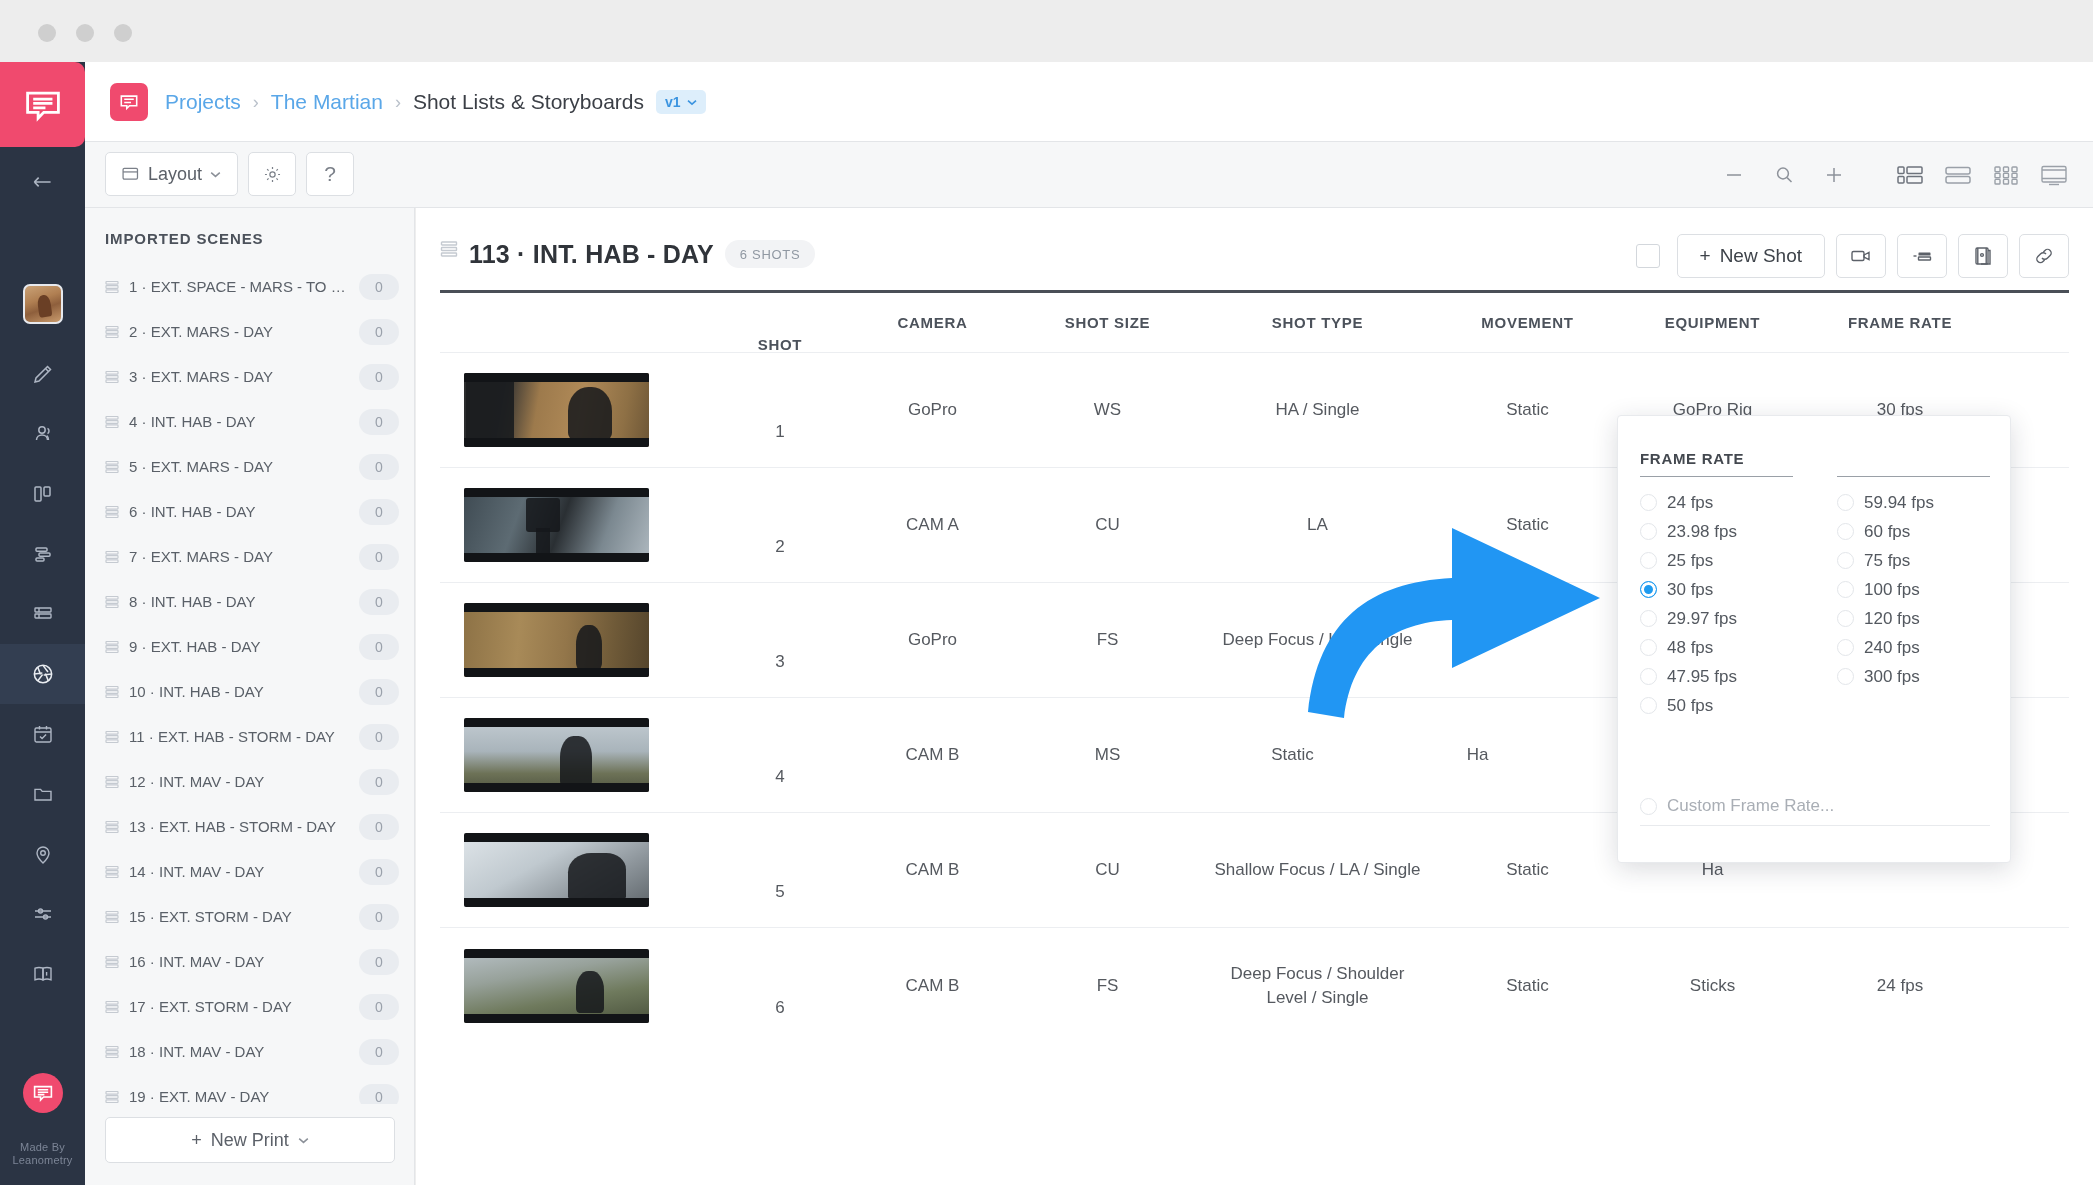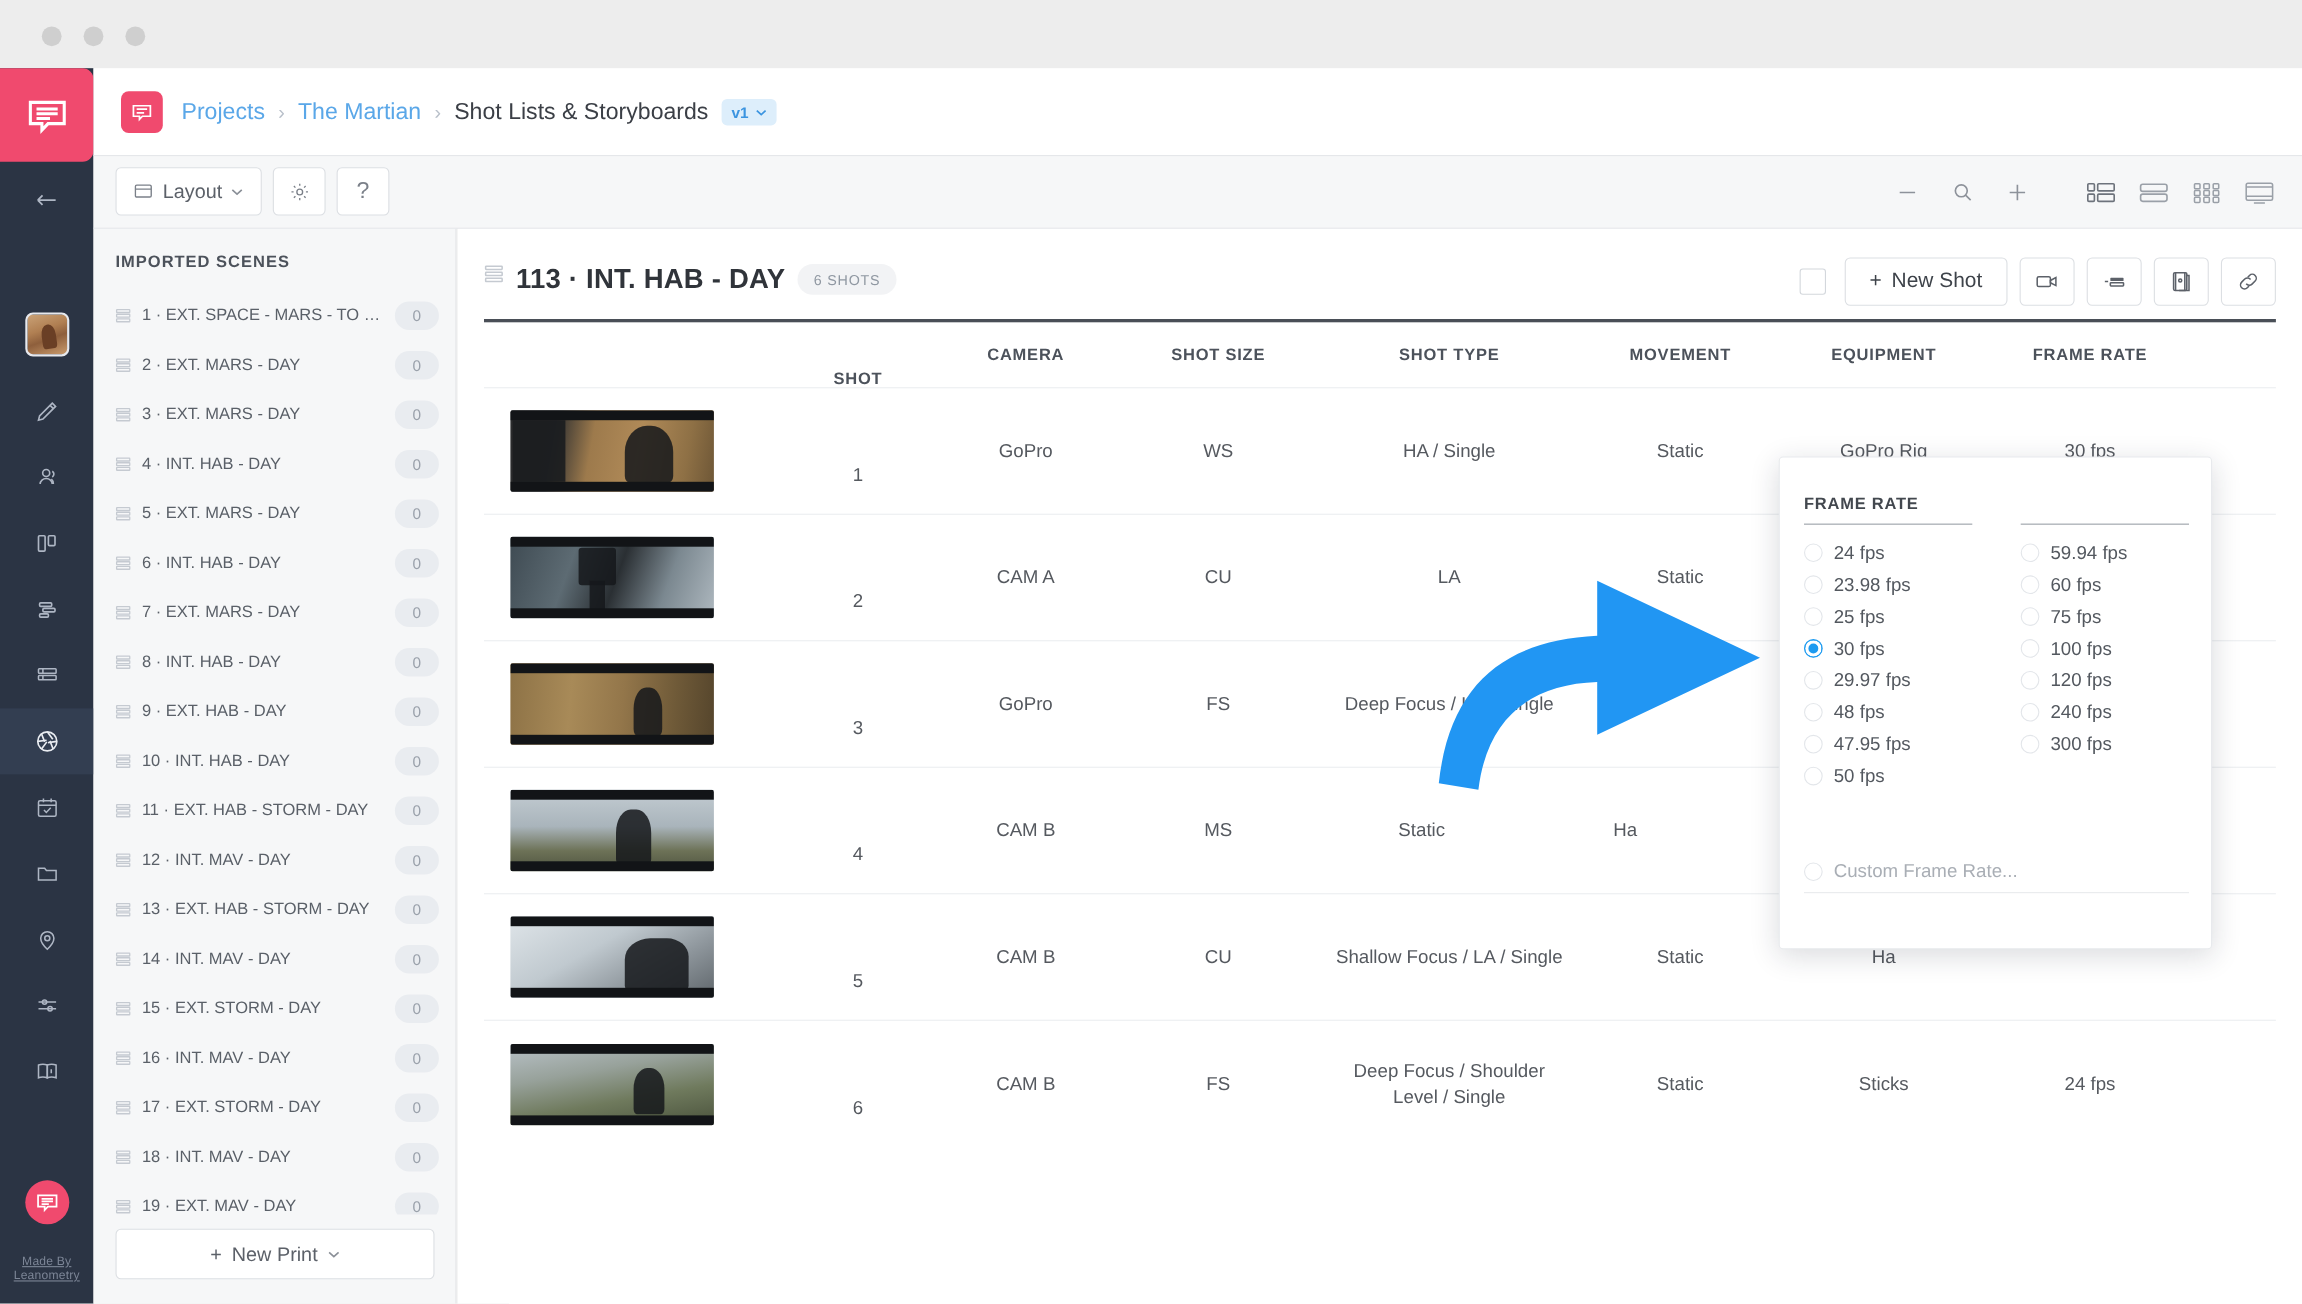--- a/index.html
+++ b/index.html
@@ -46,21 +46,21 @@
     transform: rotate(-8deg);
   }
   #rail-bottom-logo {
     position: absolute; left: 23px; bottom: 72px; width: 40px; height: 40px;
     border-radius: 50%; background: #f04a6e;
     display: flex; align-items: center; justify-content: center;
   }
   #rail-credit {
     position: absolute; left: 0; bottom: 18px; width: 85px;
     text-align: center; font-size: 11px; line-height: 13px;
-    color: #7c8596; letter-spacing: .2px; text-decoration: underline;
+    color: #7c8596; letter-spacing: .2px;
   }
 
   
   #top-header {
     position: absolute; left: 85px; top: 62px; width: 2008px; height: 80px;
     background: #ffffff; border-bottom: 1px solid #e3e5e8;
   }
   #header-proj-icon {
     position: absolute; left: 25px; top: 21px; width: 38px; height: 38px;
     background: #f04a6e; border-radius: 7px;
@@ -258,21 +258,21 @@
   }
   .fps-col-rule { height: 1px; background: #9aa0a7; margin-bottom: 11px; }
   .fps-item { display: flex; align-items: center; gap: 10px; height: 29px; cursor: pointer; }
   .radio {
     width: 17px; height: 17px; border-radius: 50%; border: 1.5px solid #e3e6ea;
     flex: 0 0 17px; background: #fff;
   }
   .radio.sel { border-color: #1e9bf0; background: #1e9bf0; box-shadow: inset 0 0 0 3px #fff; }
   .fps-label { font-size: 17px; color: #53585f; }
   #fps-custom {
-    position: absolute; left: 22px; bottom: 50px; width: 350px;
+    position: absolute; left: 22px; bottom: 36px; width: 350px;
     display: flex; align-items: center; gap: 10px;
     border-bottom: 1px solid #e8eaed; padding-bottom: 9px;
   }
   #fps-custom .fps-label { color: #a9aeb5; }
 
   
   #arrow-annotation {
     position: absolute; left: 1300px; top: 470px; width: 310px; height: 250px;
     z-index: 60; pointer-events: none;
   }

